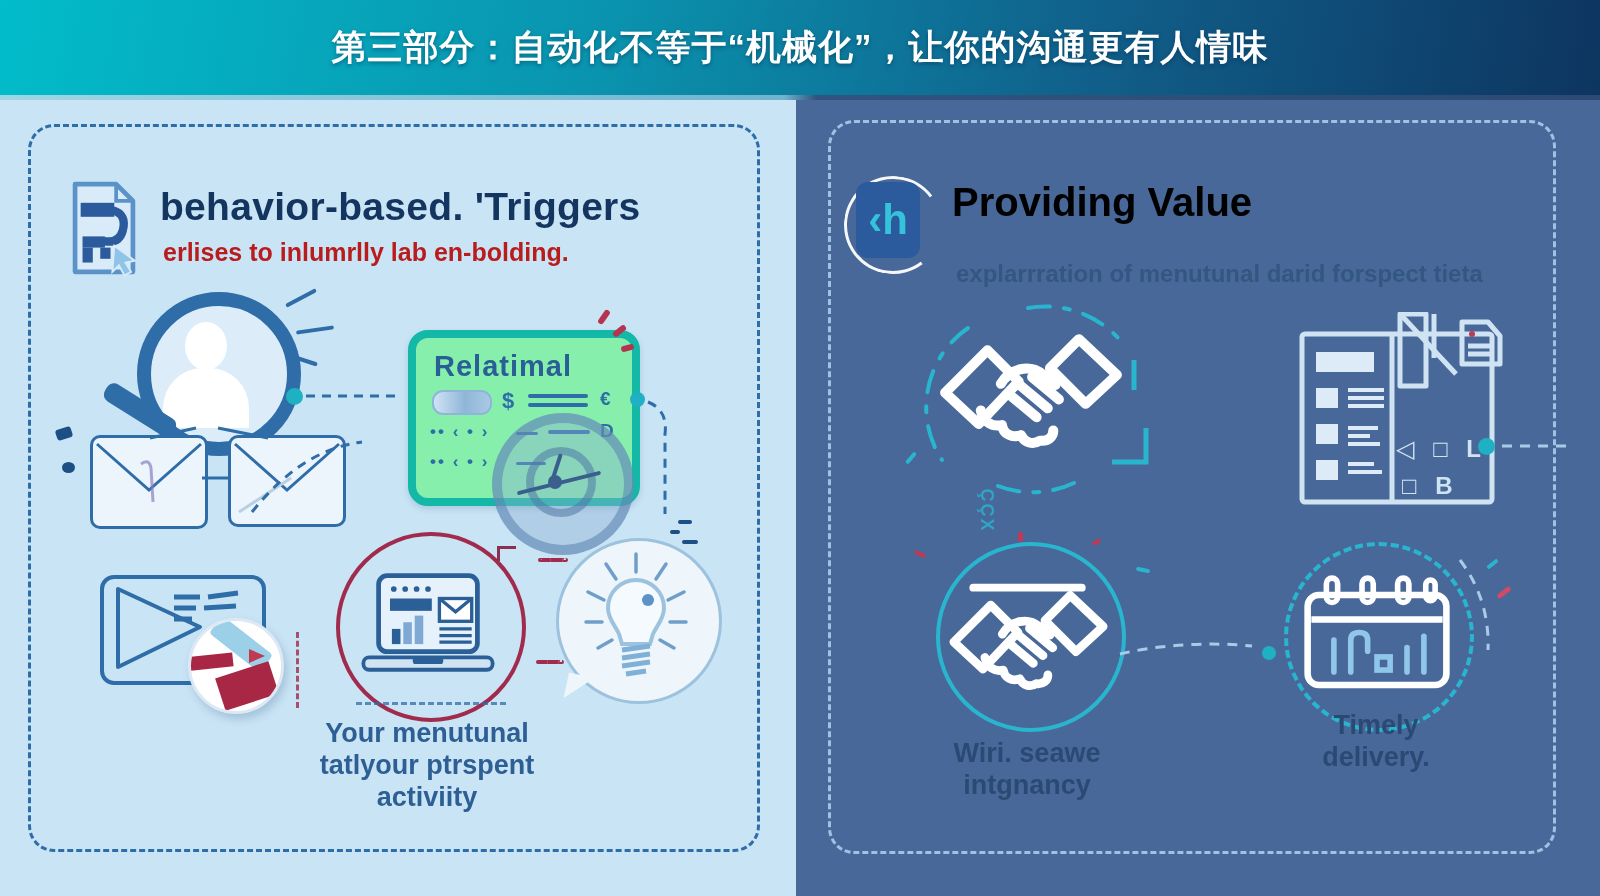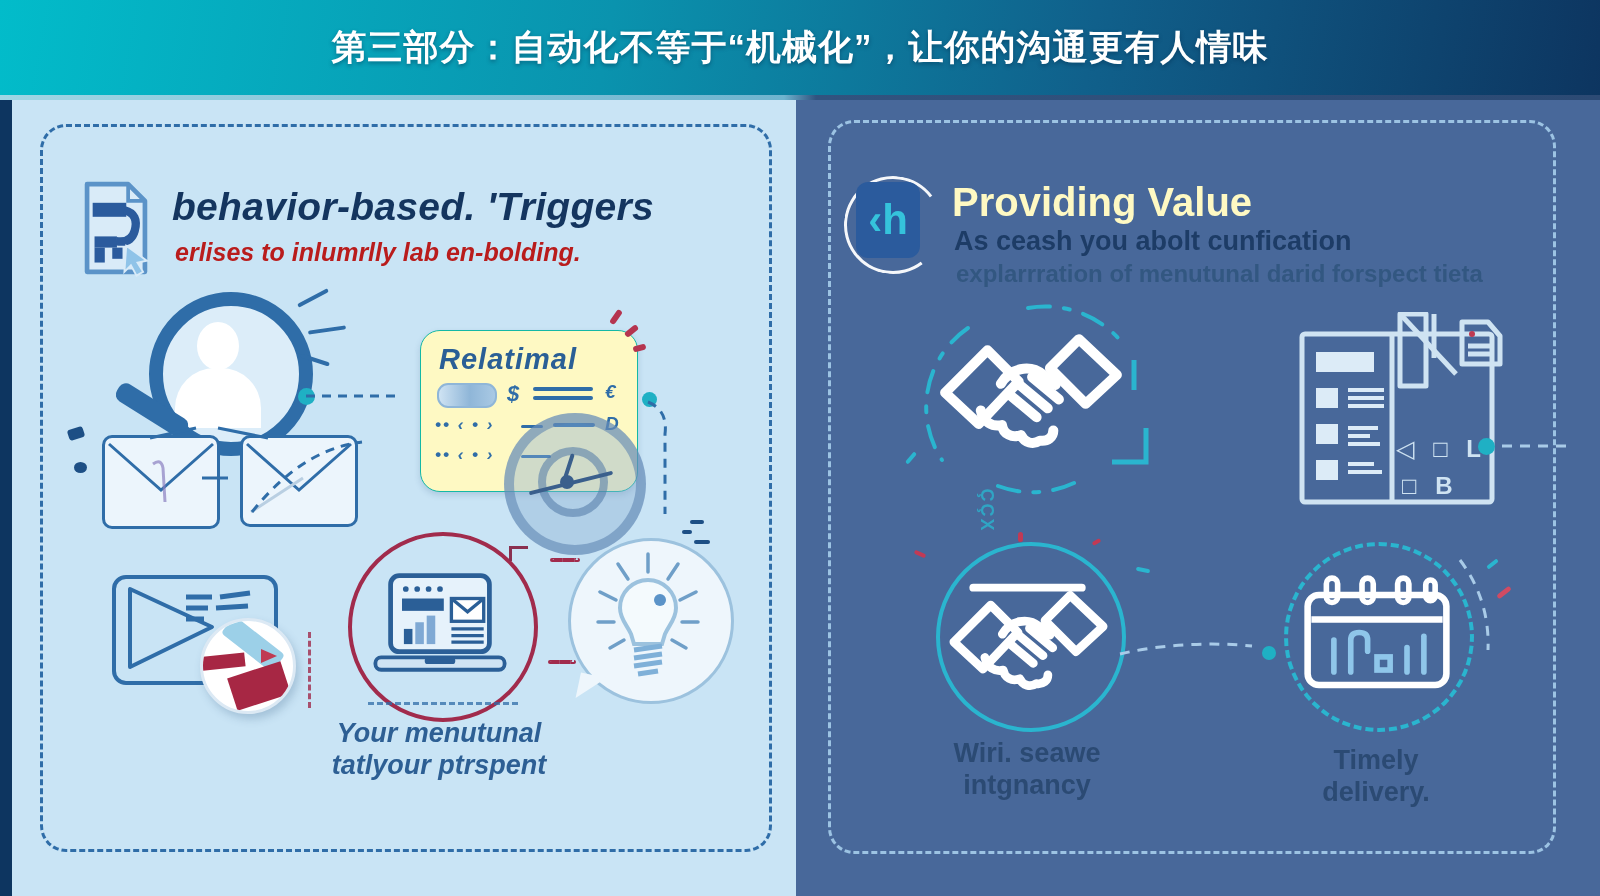--- a/index.html
+++ b/index.html
@@ -8,39 +8,39 @@
   
   #hdr{position:absolute;left:0;top:0;width:1600px;height:100px;
        background:linear-gradient(100deg,#02bcca 0%,#0a93ae 38%,#10608b 68%,#0d3560 100%);}
   #hdr .strip{position:absolute;left:0;bottom:0;width:100%;height:5px;
        background:linear-gradient(90deg,#9fd6e4 0%,#6fb4cf 49%,#31537f 51%,#2c4a74 100%);}
   #hdr h1{position:absolute;left:0;top:24px;width:100%;margin:0;text-align:center;
        color:#ffffff;font-size:35px;font-weight:700;letter-spacing:1px;
        text-shadow:0 2px 4px rgba(0,40,70,.45);}
   
   .panel{position:absolute;top:100px;height:796px;}
-  #lp{left:12px;width:796px;background:#c9e4f5;font-style:italic;}
+  #lp{left:0;width:796px;background:#c9e4f5;}
   #rp{left:796px;width:804px;background:#48689a;}
   .frame{position:absolute;border-radius:26px;pointer-events:none;}
   #lp .frame{left:28px;top:24px;width:726px;height:722px;border:3px dashed #2f6da8;}
   #rp .frame{left:32px;top:20px;width:722px;height:728px;border:3px dashed #9cc3e3;}
   .abs{position:absolute;}
   
   .lp-head{color:#14355f;font-size:39px;font-weight:700;letter-spacing:.3px;}
   .lp-sub{color:#b91c1c;font-size:25px;font-weight:600;}
-  .rp-head{color:#fef9c3;font-size:40px;font-weight:700;}
+  .rp-head{color:#000000;font-size:40px;font-weight:700;}
   .rp-sub1{color:#1d3c66;font-size:27px;font-weight:700;}
   .rp-sub2{color:#31567f;font-size:24px;font-weight:600;opacity:.92;}
   .label{position:absolute;transform:translateX(-50%);text-align:center;
          font-size:27px;font-weight:700;line-height:1.18;}
   .label.l{color:#2d5f94;}
   .label.r{color:#2b4a73;}
   
   #card{position:absolute;left:408px;top:230px;width:216px;height:160px;
-        background:#fef9c3;border:1px solid #14b8a6;border-radius:20px;
+        background:#86efac;border:8px solid #14b8a6;border-radius:20px;
         box-shadow:0 3px 6px rgba(40,80,120,.18);}
   #card .ttl{position:absolute;left:18px;top:12px;color:#2a5f96;font-size:29px;
         font-weight:600;letter-spacing:1px;}
   #card .pill{position:absolute;left:16px;top:52px;width:56px;height:21px;border-radius:11px;
         background:linear-gradient(90deg,#cfe3f3 0%,#8fb6d8 55%,#a9c9e4 100%);
         border:2px solid #8fb6d8;}
   #card .dots{position:absolute;color:#2f6da8;font-size:17px;font-weight:700;letter-spacing:2px;}
   #card .sym{position:absolute;color:#2f6da8;font-weight:700;}
   #card .bar{position:absolute;background:#2f6da8;border-radius:2px;}
   
@@ -236,20 +236,21 @@
           <line x1="92" y1="62" x2="126" y2="62"></line>
           <line x1="92" y1="69" x2="126" y2="69"></line>
           <line x1="92" y1="76" x2="126" y2="76"></line>
         </g>
       <rect x="12" y="92" width="136" height="13" rx="6" fill="#cfe3f3" stroke="#2b5f97" stroke-width="4"></rect>
       <rect x="64" y="92" width="32" height="7" rx="3" fill="#2b5f97"></rect>
     </svg>
     <div class="label l" style="left:427px;top:618px">
       <div>Your menutunal</div>
       <div>tatlyour ptrspent</div>
+      <div>activiity</div>
     </div>
 
     <div class="abs" style="left:497px;top:446px;width:16px;height:12px;border-left:3px solid #8a3050;border-top:3px solid #8a3050"></div>
     <div class="abs" style="left:356px;top:602px;width:150px;border-top:3px dashed #2f6da8;opacity:.75"></div>
 
     <div id="bubble"></div>
     <div id="bubble-tail"></div>
     <svg class="abs" style="left:576px;top:452px" width="120" height="140" viewBox="0 0 120 140">
       <g stroke="#6f9fc8" stroke-width="3.5" stroke-linecap="round">
         <line x1="60" y1="2" x2="60" y2="20"></line>
@@ -279,21 +280,20 @@
     <div class="chip" style="left:538px;top:458px;width:30px;border-top:4px dashed #a12b4c"></div>
     <div class="chip" style="left:536px;top:560px;width:28px;border-top:4px dashed #a12b4c"></div>
   </div>
 
   <div id="rp" class="panel">
     <div class="frame"></div>
 
     <div id="badge-arc"></div>
     <div id="badge">‹h</div>
     <div class="abs rp-head" style="left:156px;top:80px">Providing Value</div>
-    <div class="abs rp-sub1" style="left:158px;top:126px">As ceash you abolt cunfication</div>
     <div class="abs rp-sub2" style="left:160px;top:160px">explarrration of  menutunal darid forspect tieta</div>
 
     <svg class="abs" style="left:112px;top:200px" width="260" height="200" viewBox="0 0 260 200">
       <g fill="none" stroke="#2ab5cf" stroke-width="4" stroke-linecap="round" stroke-dasharray="22 14 6 14">
         <path d="M60 28 A96 96 0 0 0 34 160"></path>
         <path d="M120 8 A100 100 0 0 1 212 40"></path>
         <path d="M90 186 A98 98 0 0 0 168 182"></path>
       </g>
       <g fill="none" stroke="#2ab5cf" stroke-width="5">
         <path d="M226 60 v30"></path>
@@ -351,21 +351,21 @@
     <div class="chip" style="left:118px;top:452px;width:12px;height:4px;background:#c13a55;transform:rotate(24deg)"></div>
     <div class="chip" style="left:108px;top:356px;width:14px;height:4px;background:#2ab5cf;transform:rotate(-50deg)"></div>
     <div class="chip" style="left:296px;top:440px;width:9px;height:4px;background:#c13a55;transform:rotate(-30deg)"></div>
     <div class="chip" style="left:222px;top:432px;width:5px;height:10px;background:#c13a55"></div>
     <div class="chip" style="left:340px;top:468px;width:14px;height:4px;background:#2ab5cf;transform:rotate(12deg)"></div>
 
     <div id="circ3"></div>
     <svg class="abs" style="left:506px;top:474px" width="150" height="118" viewBox="0 0 160 125">
         <use href="#cal"></use>
       </svg>
-    <div class="label r" style="left:580px;top:645px">
+    <div class="label r" style="left:580px;top:610px">
       <div>Timely</div>
       <div>delivery.</div>
     </div>
     <div class="tdot" style="left:466px;top:546px;width:14px;height:14px"></div>
     <div class="chip" style="left:700px;top:490px;width:16px;height:5px;background:#d04b63;transform:rotate(-38deg)"></div>
     <div class="chip" style="left:690px;top:462px;width:13px;height:4px;background:#2ab5cf;transform:rotate(-38deg)"></div>
   </div>
 
   <svg id="overlay" width="1600" height="896">
     <g fill="none" stroke="#2f6da8" stroke-width="3">

